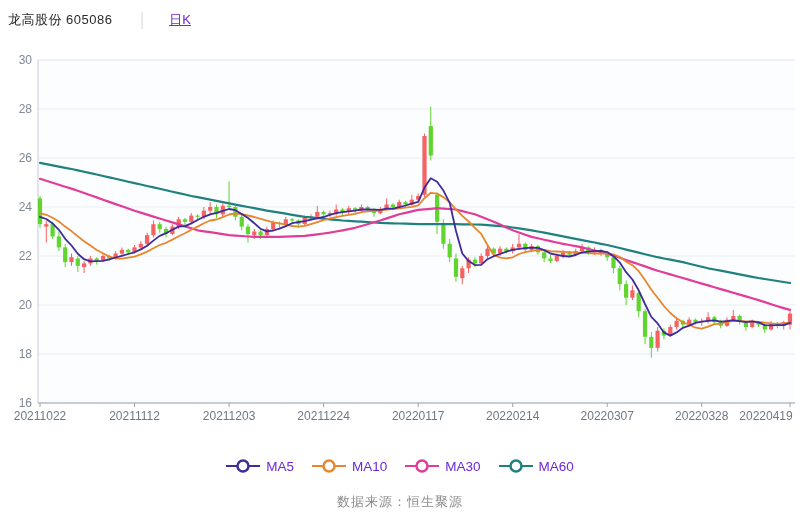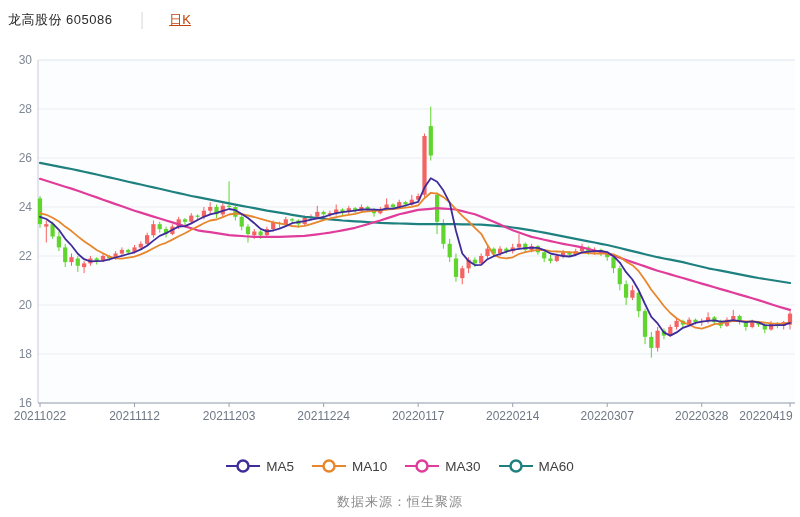--- a/index.html
+++ b/index.html
@@ -1,25 +1,25 @@
 <!DOCTYPE html>
 <html><head>
 <meta charset="utf-8">
 <style>
   html,body{margin:0;padding:0;background:#ffffff;}
   body{width:800px;height:517px;font-family:"Liberation Sans","DejaVu Sans",sans-serif;overflow:hidden;}
   .app{width:800px;height:517px;position:relative;background:#fff;}
   .header{position:absolute;top:8px;left:8px;height:24px;font-size:13px;color:#2b2b2b;display:flex;align-items:center;text-align:right;}
   .header .title{letter-spacing:.5px;}
   .header .sep{color:#d8d8d8;margin:0 22px 0 26px;font-size:14px;}
-  .header .period{color:#c2410c;text-decoration:underline;}
+  .header .period{color:#6d28d9;text-decoration:underline;}
   #chart{position:absolute;top:34px;left:0;}
   .legend{position:absolute;top:458px;left:0;width:800px;display:flex;justify-content:center;align-items:center;gap:18px;}
   .legend-item{display:flex;align-items:center;cursor:pointer;}
-  .legend-item .lbl{font-size:13.5px;color:#404040;margin-left:6px;text-align:center;}
+  .legend-item .lbl{font-size:13.5px;color:#6d28d9;margin-left:6px;text-align:center;}
   .footer{position:absolute;top:493px;left:0;width:800px;text-align:center;font-size:13px;color:#8a8a8a;letter-spacing:1px;}
 </style>
 </head>
 <body>
 
 <div class="app">
   <div class="header">
     <span class="title">龙高股份 605086</span>
     <span class="sep">│</span>
     <span class="period">日K</span>

